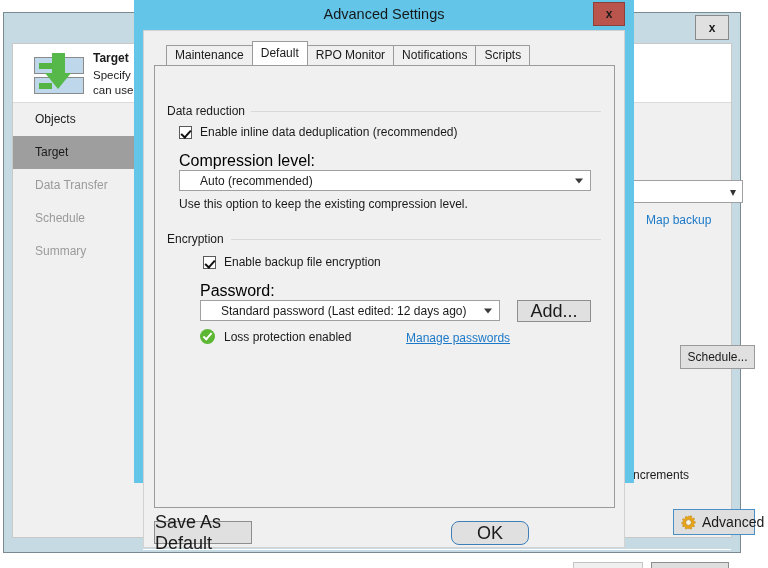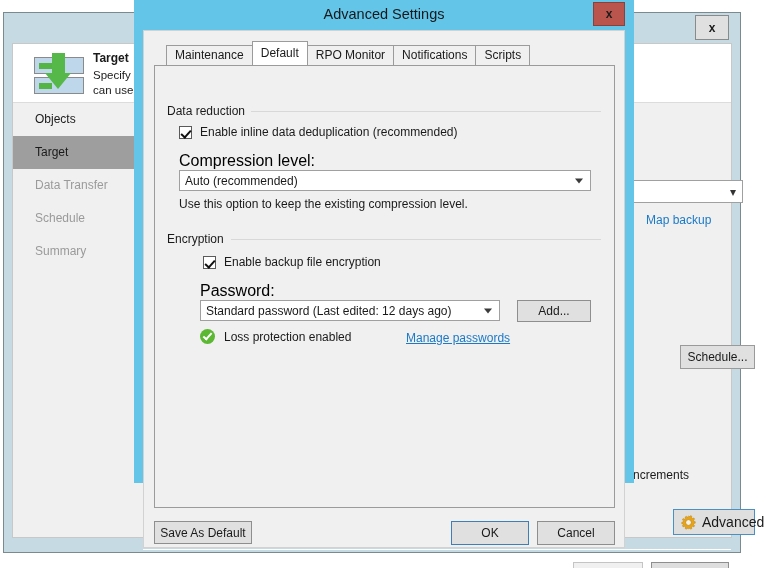--- a/index.html
+++ b/index.html
@@ -403,21 +403,21 @@
   }
   .combo {
     position: absolute;
     background: #ffffff;
     border: 1px solid #a0a0a0;
     box-sizing: border-box;
     font-size: 12px;
     color: #1a1a1a;
     display: flex;
     align-items: center;
-    padding-left: 5px;
+    padding-left: 20px;
   }
   .combo .caret {
     position: absolute;
     right: 7px;
     top: 50%;
     transform: translateY(-50%);
     width: 0; height: 0;
     border-left: 4px solid transparent;
     border-right: 4px solid transparent;
     border-top: 5px solid #3b3b3b;
@@ -425,21 +425,21 @@
   .hint {
     position: absolute;
     font-size: 12px;
     color: #1a1a1a;
   }
   .btn {
     position: absolute;
     background: #e0e0e0;
     border: 1px solid #8e8e8e;
     box-sizing: border-box;
-    font-size: 12px;
+    font-size: 18px;
     color: #1a1a1a;
     display: flex;
     align-items: center;
     justify-content: center;
   }
   .btn.default {
     border: 1px solid #3f7fb8;
   }
   .status-row {
     position: absolute;
@@ -589,19 +589,18 @@
         <div class="status-row" style="left:45px; top:263px;">
           <span class="ok-circle"></span>
           <span>Loss protection enabled</span>
         </div>
 
         <div class="link" style="left:251px; top:265px;">Manage passwords</div>
 
       </div>
 
       <div class="btn" style="left:10px; top:490px; width:98px; height:23px;">Save As Default</div>
-      <div class="btn default" style="left:307px; top:490px; width:78px; height:24px;">OK</div>
-      <div class="btn" style="left:393px; top:490px; width:78px; height:24px;">Cancel</div>
+      <div class="btn default" style="left:307px; top:490px; width:78px; height:24px;border-radius:8px;">OK</div>
 
     </div>
   </div>
 
 </div>
 
 </body></html>

